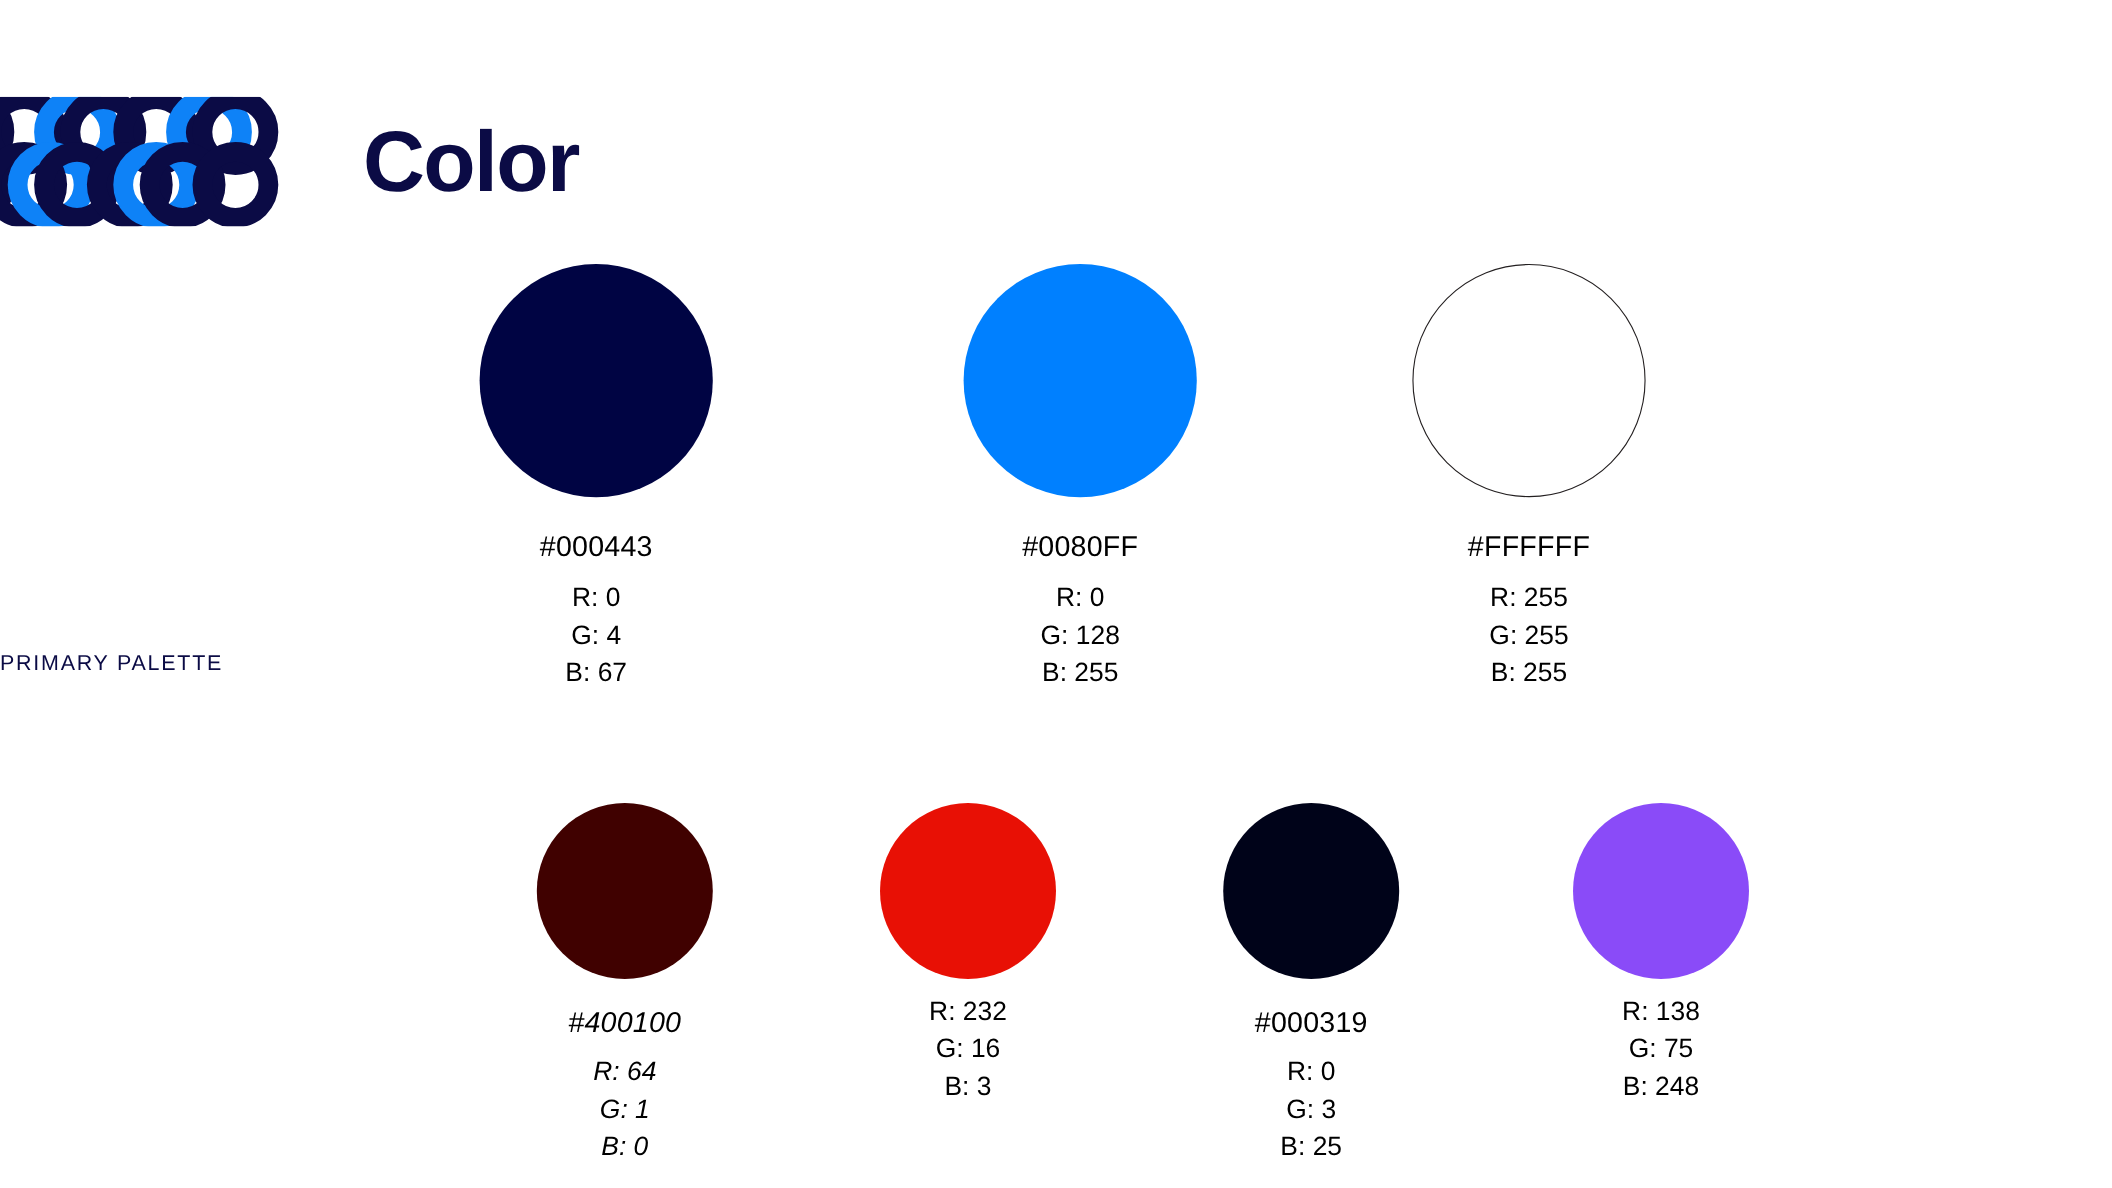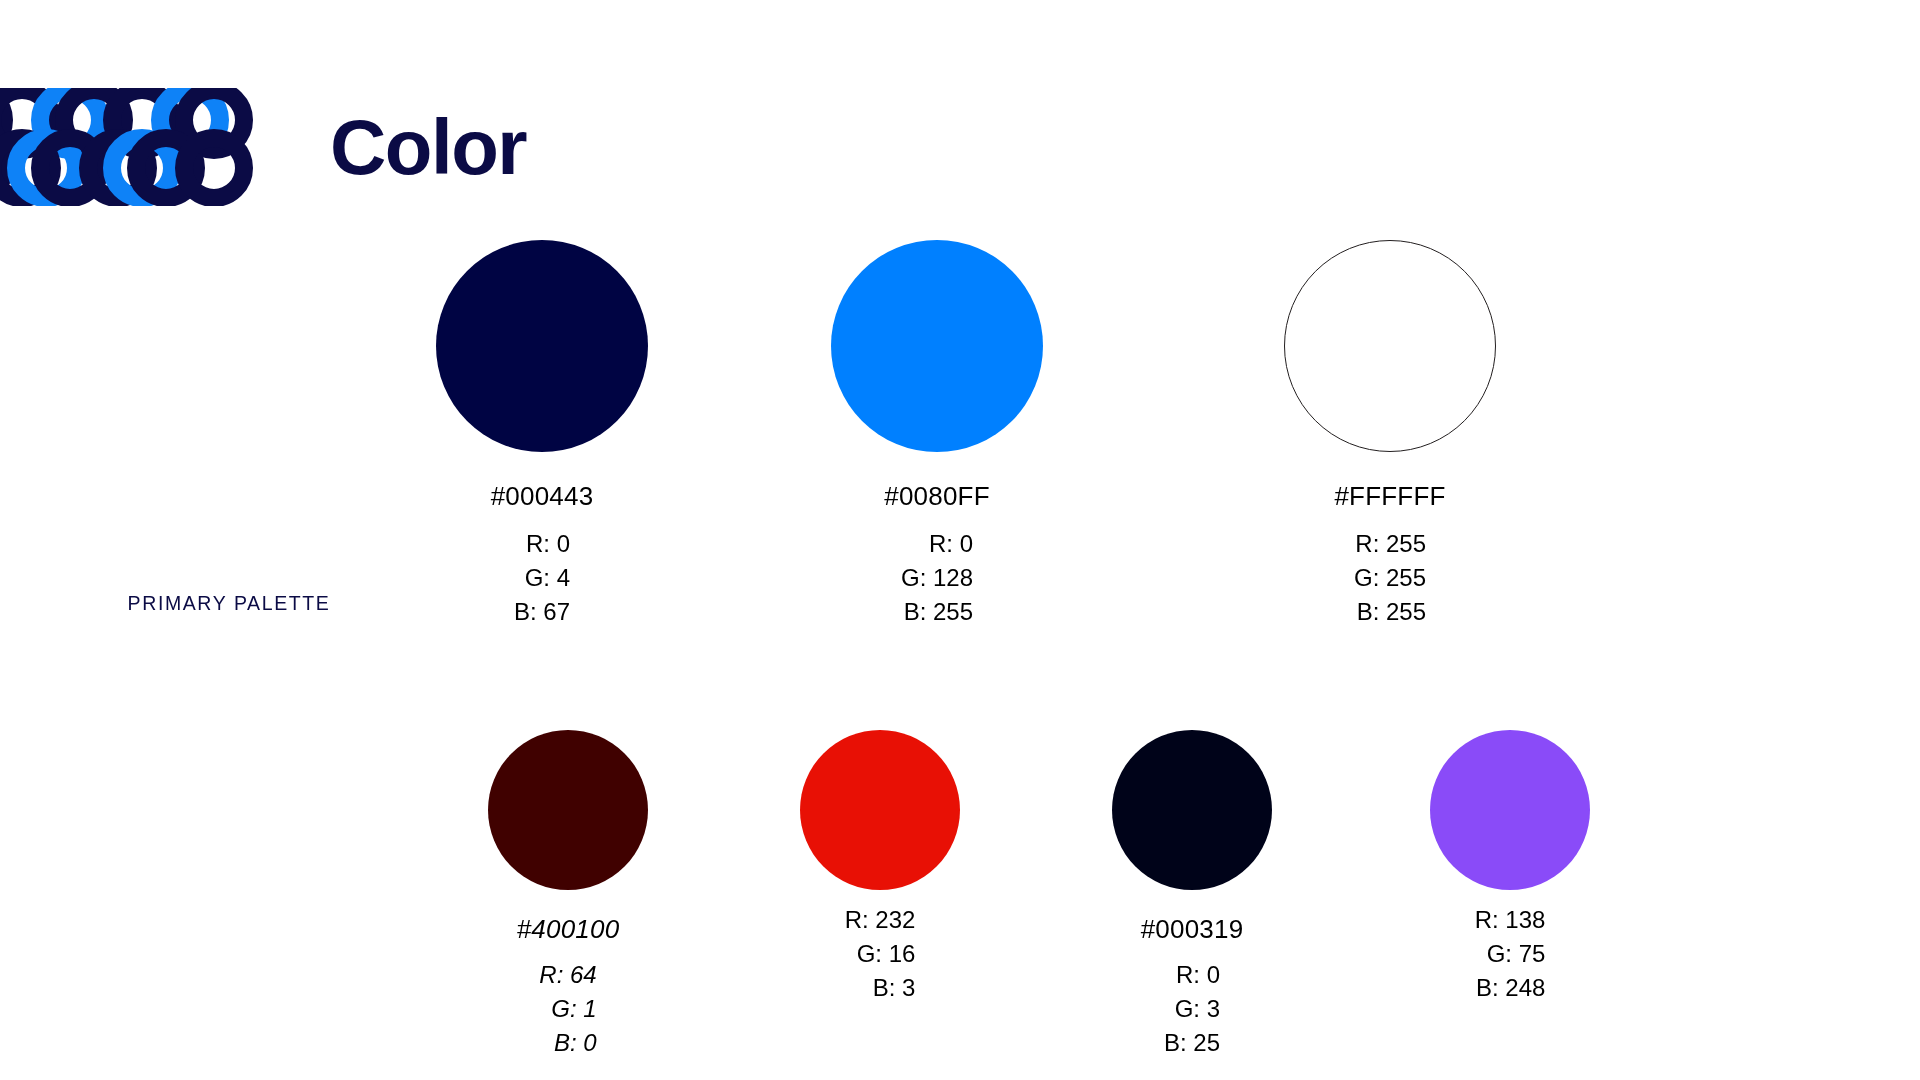--- a/index.html
+++ b/index.html
@@ -54,27 +54,26 @@
     left: 0;
     width: 1920px;
   }
   .row-primary { top: 240px; }
   .row-accent  { top: 700px; }
 
   .row-label {
     position: absolute;
     left: 0;
     width: 392px;
-    text-align: center;
+    text-align: left;
     font-size: 19.5px;
     letter-spacing: 1.6px;
     color: #0B0B45;
     text-transform: uppercase;
     white-space: nowrap;
-    margin-left: 33px;
   }
   .row-primary .row-label { top: 352px; }
 
   .swatches {
     position: absolute;
     left: 0;
     top: 0;
     width: 1920px;
     height: 100%;
   }
@@ -107,21 +106,21 @@
     letter-spacing: 0.2px;
     white-space: nowrap;
   }
 
   .rgb {
     width: 300px;
     display: flex;
     justify-content: center;
   }
   .rgb-inner {
-    text-align: right;
+    text-align: center;
     font-size: 24px;
     line-height: 34px;
     color: #000000;
   }
   .rgb-line { white-space: nowrap; }
 
   
   .row-primary .swatch { top: 0; }
   .row-primary .hex { margin-top: 29px; }
   .row-primary .rgb { margin-top: 15px; }
@@ -185,21 +184,21 @@
       <div class="hex">#000443</div>
       <div class="rgb">
         <div class="rgb-inner">
           <div class="rgb-line">R: 0</div>
           <div class="rgb-line">G: 4</div>
           <div class="rgb-line">B: 67</div>
         </div>
       </div>
     </div>
 
-    <div class="swatch" style="left:787px;">
+    <div class="swatch" style="left:832px;">
       <div class="disc-wrap">
         <div class="disc disc-lg" id="p1-disc" style="background: rgb(0, 128, 255);"></div>
       </div>
       <div class="hex">#0080FF</div>
       <div class="rgb">
         <div class="rgb-inner">
           <div class="rgb-line">R: 0</div>
           <div class="rgb-line">G: 128</div>
           <div class="rgb-line">B: 255</div>
         </div>

